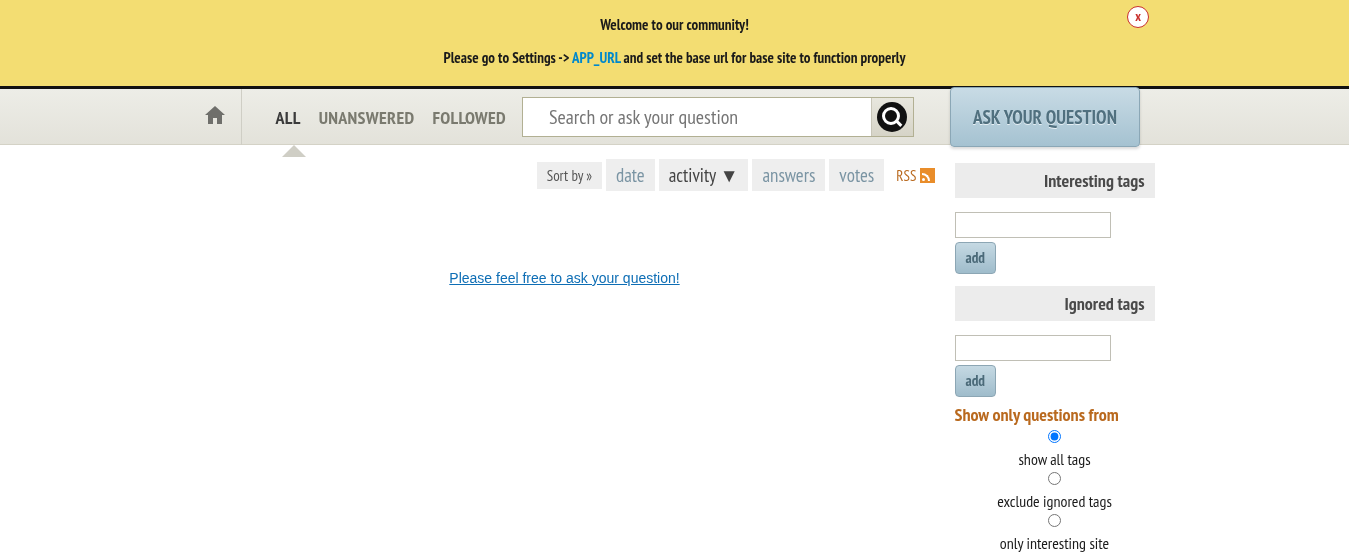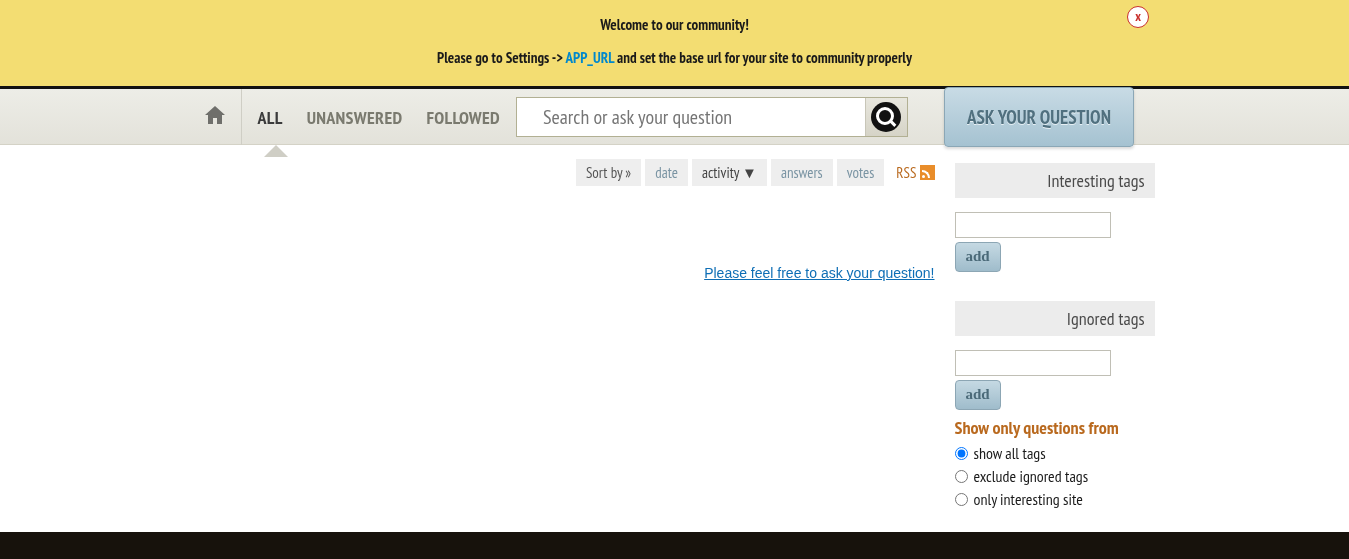--- a/index.html
+++ b/index.html
@@ -57,23 +57,23 @@
     font-size: 26px;
     cursor: pointer;
   }
   .divider {
     width: 1px; height: 56px;
     background: #cfcec5;
     margin: 0 6px;
   }
   .scope-tabs {
     display: flex;
-    gap: 24px;
+    gap: 18px;
     position: relative;
-    margin-left: 10px;
+    margin-left: 28px;
   }
   .scope-tabs a {
     font-weight: bold;
     color: #7a7a6f;
     font-size: 18px;
     text-decoration: none;
     letter-spacing: 0.3px;
     cursor: pointer;
   }
   .scope-tabs a.active { color: #3b3b3b; }
@@ -171,21 +171,21 @@
   }
   .sortbar .lbl {
     background: #eeeeee;
     padding: 4px 10px;
     font-size: 15px;
     color: #555;
   }
   .sortbar a.sort {
     background: #eeeeee;
     padding: 4px 10px;
-    font-size: 15px;
+    font-size: 19px;
     color: #7a94a3;
     cursor: pointer;
     text-decoration: none;
   }
   .sortbar a.sort.active { color: #444; }
   .rss {
     color: #b9691e;
     font-size: 15px;
     margin-left: 8px;
     cursor: pointer;
@@ -212,44 +212,43 @@
     position: absolute;
     left: 2px; bottom: 2px;
     width: 6px; height: 6px;
     border: 2px solid #fff;
     border-left: none;
     border-bottom: none;
     border-radius: 0 10px 0 0;
   }
   .empty-prompt {
     clear: both;
-    text-align: right;
+    text-align: center;
     padding: 76px 0 40px;
   }
   .empty-prompt a {
     color: #0e6eb5;
     font-size: 14px;
     text-decoration: underline;
     cursor: pointer;
     font-family: Arial, sans-serif;
   }
   
   .sidebar { width: 200px; padding-bottom: 20px; }
   .side-head {
     background: #ececec;
     padding: 6px 10px;
     text-align: right;
     font-size: 18px;
     color: #4a4a4a;
     margin-top: 10px;
-    font-weight: normal;
+    font-weight: bold;
   }
   .tagbox {
     margin-top: 14px;
-    font-family: Liberation Serif, serif;
   }
   .tagbox input {
     width: 156px;
     height: 26px;
     border: 1px solid #c0bfb5;
     padding: 0 6px;
     font-family: inherit;
   }
   .add-btn {
     margin-top: 4px;
@@ -270,20 +269,21 @@
     font-size: 18px;
     margin-top: 6px;
     margin-bottom: 4px;
   }
   .radio-row {
     display: flex;
     align-items: center;
     gap: 6px;
     margin: 3px 0;
     font-size: 16px;
+    flex-direction: column;
   }
   .radio-row input { margin: 0; }
   
   .footer {
     background: #17120c;
     color: #d8d1c2;
   }
   .footer-inner {
     width: 960px;
     margin: 0 auto;
@@ -292,21 +292,21 @@
     padding: 22px 0;
     font-size: 15px;
   }
 </style>
 </head>
 <body>
 
 <div class="banner">
   <div>Welcome to our community!</div>
   <div>
-    <span>Please go to Settings -&gt; </span><a href="#">APP_URL</a><span> and set the base url for your site to community properly</span>
+    <span>Please go to Settings -&gt; </span><a href="#">APP_URL</a><span> and set the base url for base site to function properly</span>
   </div>
   <div class="close">x</div>
 </div>
 <div class="sep-dark"></div>
 
 <div class="navbar">
   <div class="nav-inner">
     <div class="home-icon">
       <svg width="26" height="24" viewBox="0 0 24 24" fill="#6f6f6b">
           <path d="M12 3l10 9h-3v9h-5v-6h-4v6H5v-9H2z"></path>
@@ -347,21 +347,21 @@
     </div>
   </div>
 
   <div class="sidebar">
     <div class="side-head">Interesting tags</div>
     <div class="tagbox">
       <input type="text" style=""><br>
       <button class="add-btn">add</button>
     </div>
 
-    <div class="side-head" style="margin-top:29px">Ignored tags</div>
+    <div class="side-head" style="margin-top:12px">Ignored tags</div>
     <div class="tagbox">
       <input type="text" style=""><br>
       <button class="add-btn">add</button>
     </div>
 
     <div class="filter-head">Show only questions from</div>
     <label class="radio-row">
       <input type="radio" name="tf" checked="" style="">
       <span>show all tags</span>
     </label>

